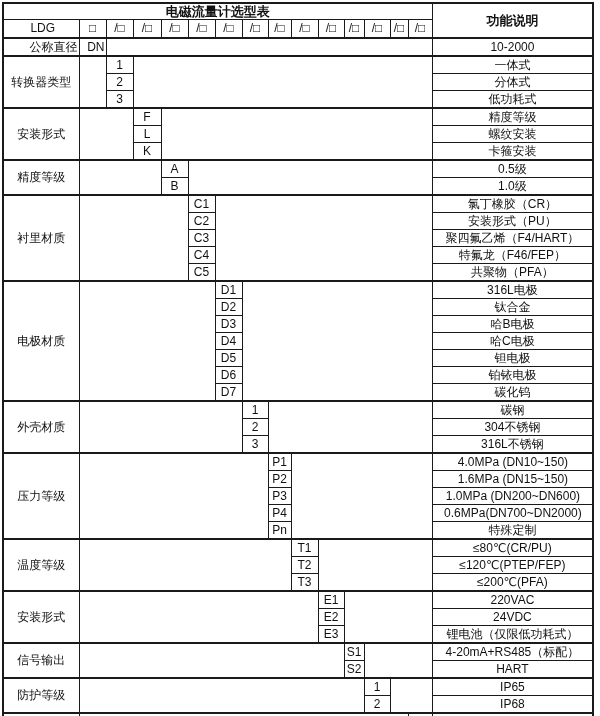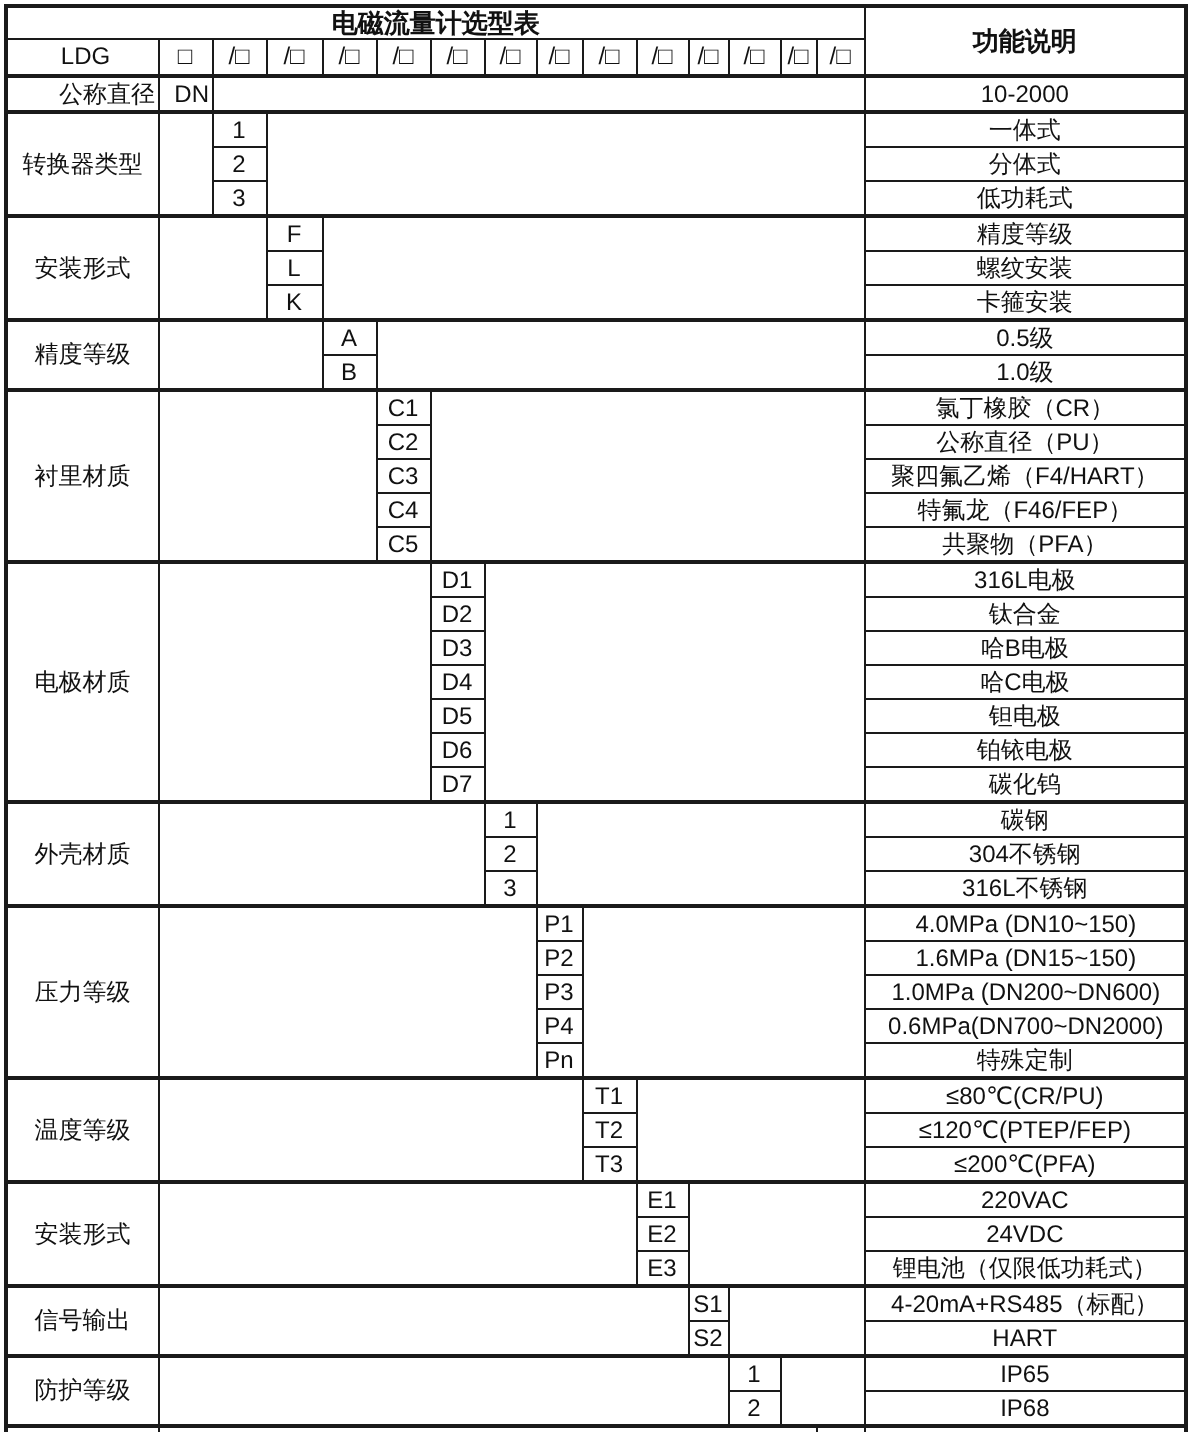--- a/index.html
+++ b/index.html
@@ -135,21 +135,21 @@
 
 <tr class="gstart">
   <td class="label" rowspan="5">衬里材质</td>
   <td class="spacer" rowspan="5" colspan="4"></td>
   <td>C1</td>
   <td class="spacer" rowspan="5" colspan="9"></td>
   <td>氯丁橡胶（CR）</td>
 </tr>
 <tr>
   <td>C2</td>
-  <td>公称直径（PU）</td>
+  <td>安装形式（PU）</td>
 </tr>
 <tr>
   <td>C3</td>
   <td>聚四氟乙烯（F4/HART）</td>
 </tr>
 <tr>
   <td>C4</td>
   <td>特氟龙（F46/FEP）</td>
 </tr>
 <tr>

